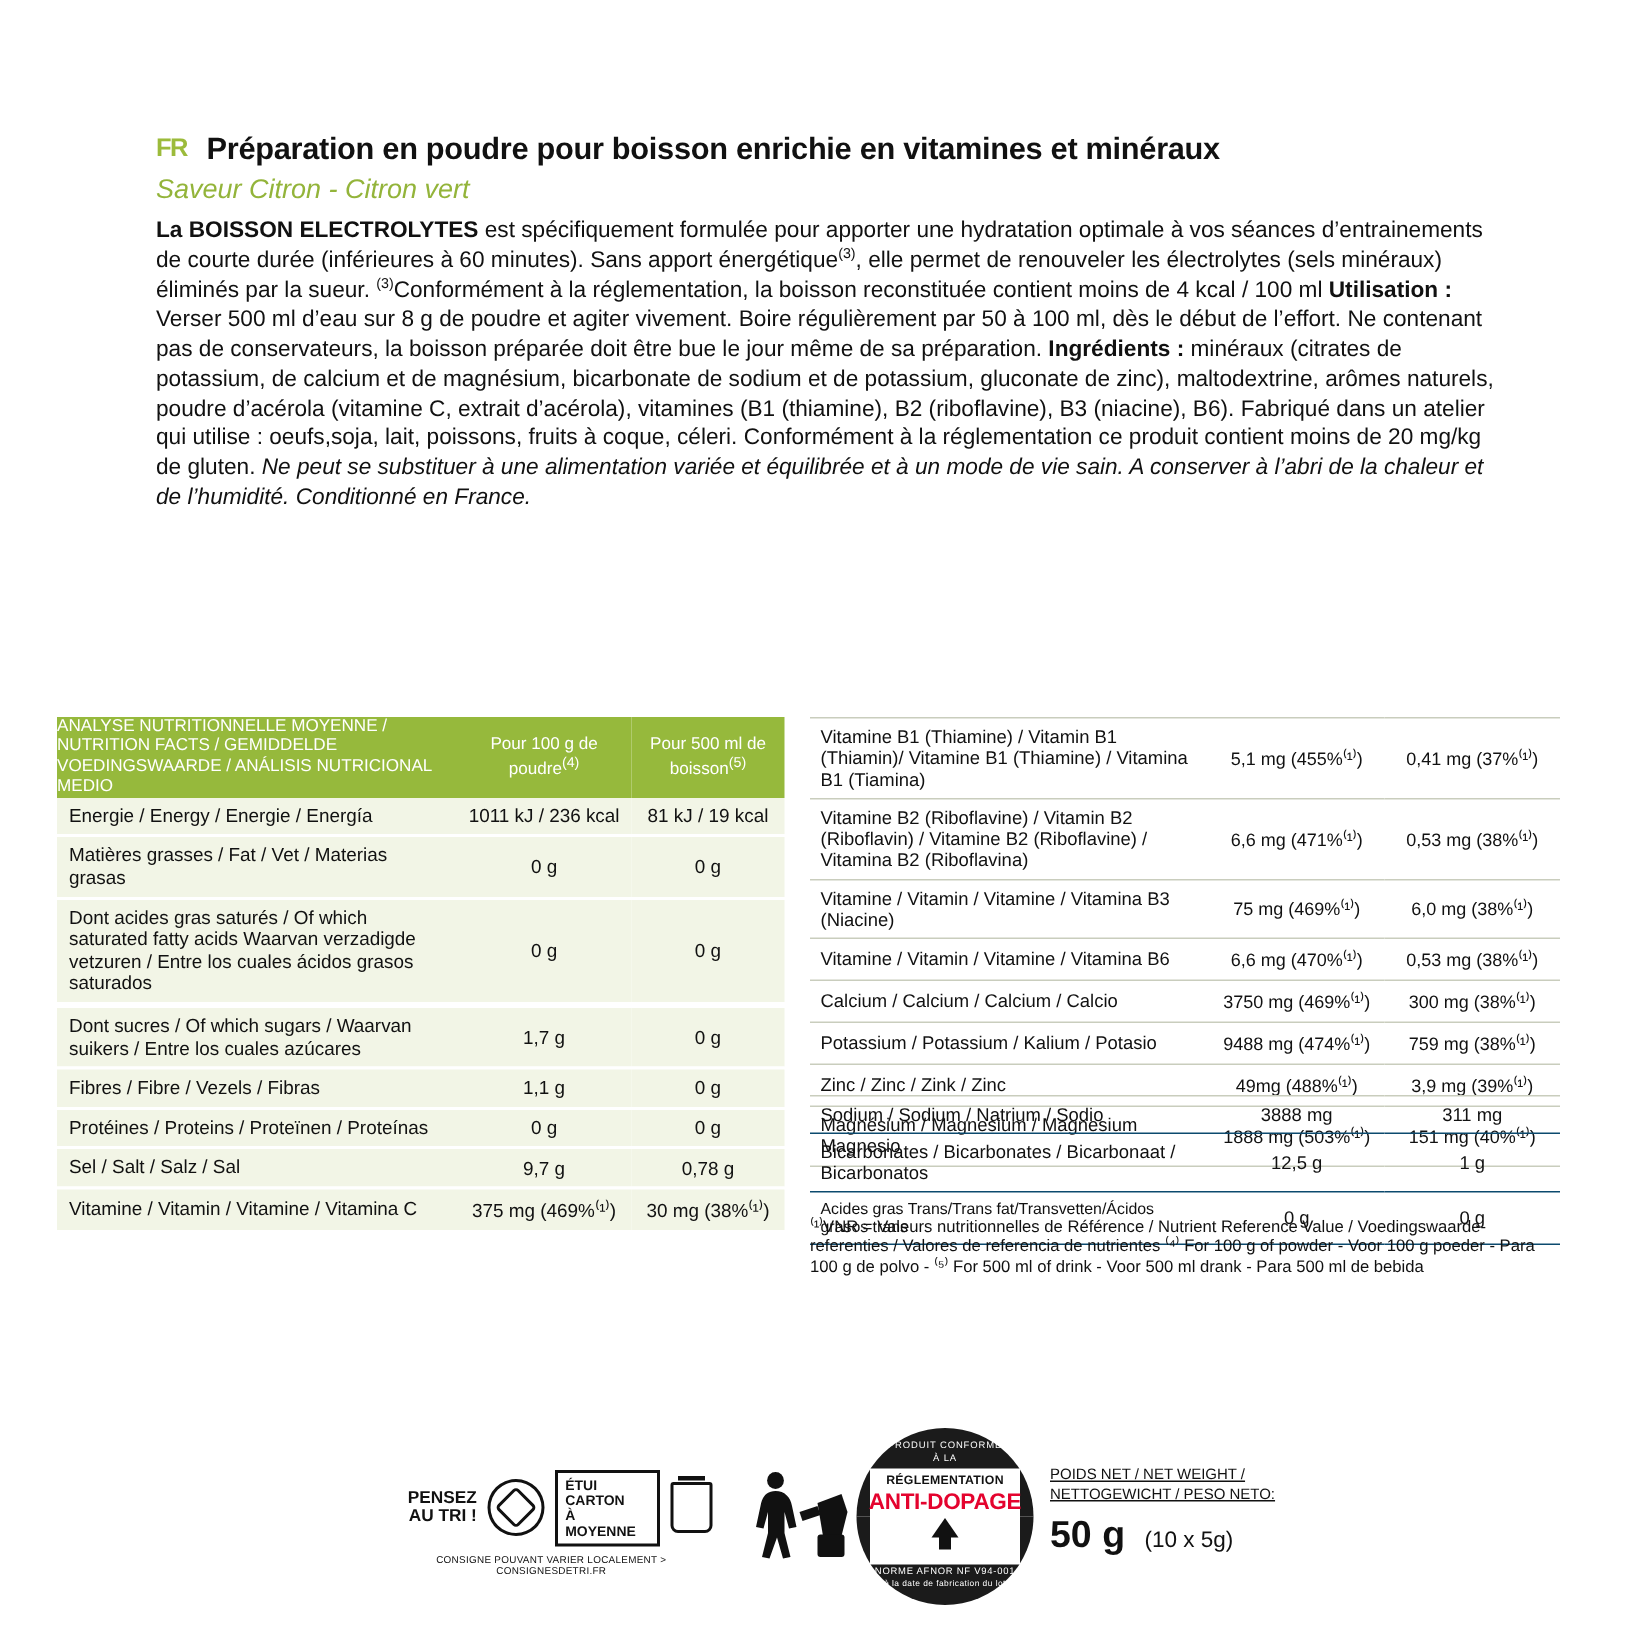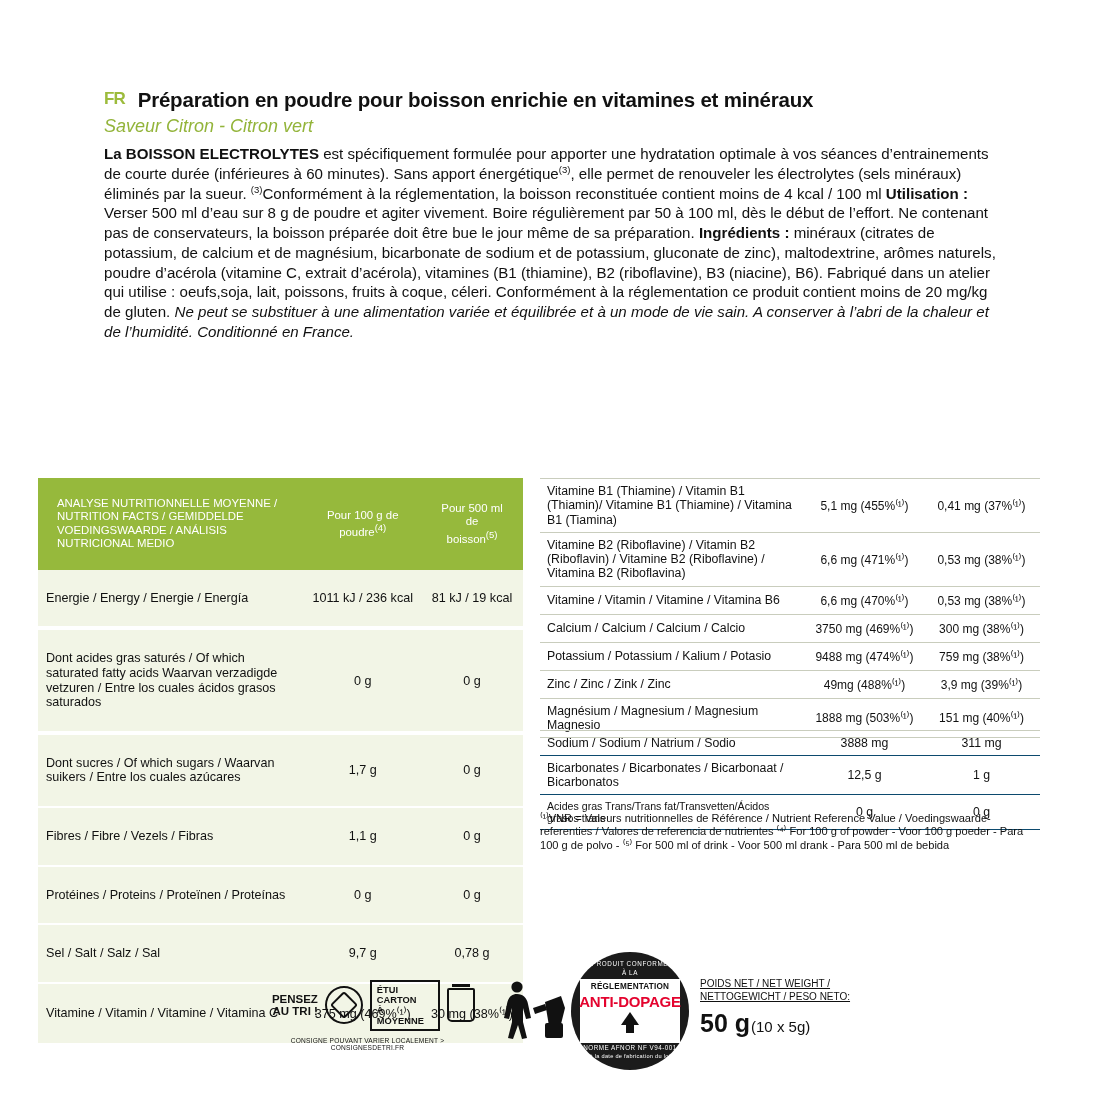--- a/index.html
+++ b/index.html
@@ -69,29 +69,29 @@
 
   
   .tbl-left {
     position: absolute;
     left: 38px;
     top: 478px;
     width: 485px;
     border-collapse: collapse;
     font-size: 12.6px;
   }
-  .tbl-left td { padding: 21px 8px; vertical-align: middle; }
+  .tbl-left td { padding: 5px 8px; vertical-align: middle; }
   .tbl-left .hdr {
     background: #96b93c;
     color: #ffffff;
     font-size: 11.4px;
     line-height: 1.18;
     font-weight: normal;
     vertical-align: middle;
-    padding: 19px;
+    padding: 0;
   }
   .tbl-left .hdr.c { text-align: center; }
   .tbl-left tr.row td { background: #f2f5e6; }
   .tbl-left td.num {
     text-align: center;
     width: 86px;
     white-space: nowrap;
   }
   .tbl-left td.lbl { line-height: 1.16; }
   .sep-row td { height: 2px; padding: 0; background: #ffffff !important; }
@@ -303,21 +303,21 @@
     line-height: 1.25;
     color: #111;
     text-decoration: underline;
   }
   .w-big {
     margin-top: 6px;
     font-size: 25px;
     font-weight: bold;
     display: flex;
     align-items: baseline;
-    gap: 1px;
+    gap: 13px;
   }
   .w-small { font-size: 15px; font-weight: normal; }
 </style>
 </head>
 <body>
 
 <div class="page">
 
   <div class="header">
     <div class="title-row">
@@ -343,20 +343,25 @@
       </td>
     </tr>
     <tr class="row">
       <td class="lbl">Energie / Energy / Energie / Energía</td>
       <td class="num">1011 kJ / 236 kcal</td>
       <td class="num">81 kJ / 19 kcal</td>
     </tr>
     <tr class="sep-row">
           <td colspan="3"></td>
         </tr>
+    <tr class="row">
+      <td class="lbl">Matières grasses / Fat / Vet / Materias grasas</td>
+      <td class="num">0 g</td>
+      <td class="num">0 g</td>
+    </tr>
     <tr class="sep-row">
           <td colspan="3"></td>
         </tr>
     <tr class="row">
       <td class="lbl">Dont acides gras saturés / Of which saturated fatty acids Waarvan verzadigde vetzuren / Entre los cuales ácidos grasos saturados</td>
       <td class="num">0 g</td>
       <td class="num">0 g</td>
     </tr>
     <tr class="sep-row">
           <td colspan="3"></td>
@@ -408,20 +413,25 @@
     <tbody>
         <tr class="first">
       <td class="lbl">Vitamine B1 (Thiamine) / Vitamin B1 (Thiamin)/ Vitamine B1 (Thiamine) / Vitamina B1 (Tiamina)</td>
       <td class="num">5,1 mg (455%⁽¹⁾)</td>
       <td class="num">0,41 mg (37%⁽¹⁾)</td>
     </tr>
     <tr>
       <td class="lbl">Vitamine B2 (Riboflavine) / Vitamin B2 (Riboflavin) / Vitamine B2 (Riboflavine) / Vitamina B2 (Riboflavina)</td>
       <td class="num">6,6 mg (471%⁽¹⁾)</td>
       <td class="num">0,53 mg (38%⁽¹⁾)</td>
+    </tr>
+    <tr>
+      <td class="lbl">Vitamine / Vitamin / Vitamine / Vitamina B3 (Niacine)</td>
+      <td class="num">75 mg (469%⁽¹⁾)</td>
+      <td class="num">6,0 mg (38%⁽¹⁾)</td>
     </tr>
     <tr>
       <td class="lbl">Vitamine / Vitamin / Vitamine / Vitamina B6</td>
       <td class="num">6,6 mg (470%⁽¹⁾)</td>
       <td class="num">0,53 mg (38%⁽¹⁾)</td>
     </tr>
     <tr>
       <td class="lbl">Calcium / Calcium / Calcium / Calcio</td>
       <td class="num">3750 mg (469%⁽¹⁾)</td>
       <td class="num">300 mg (38%⁽¹⁾)</td>

